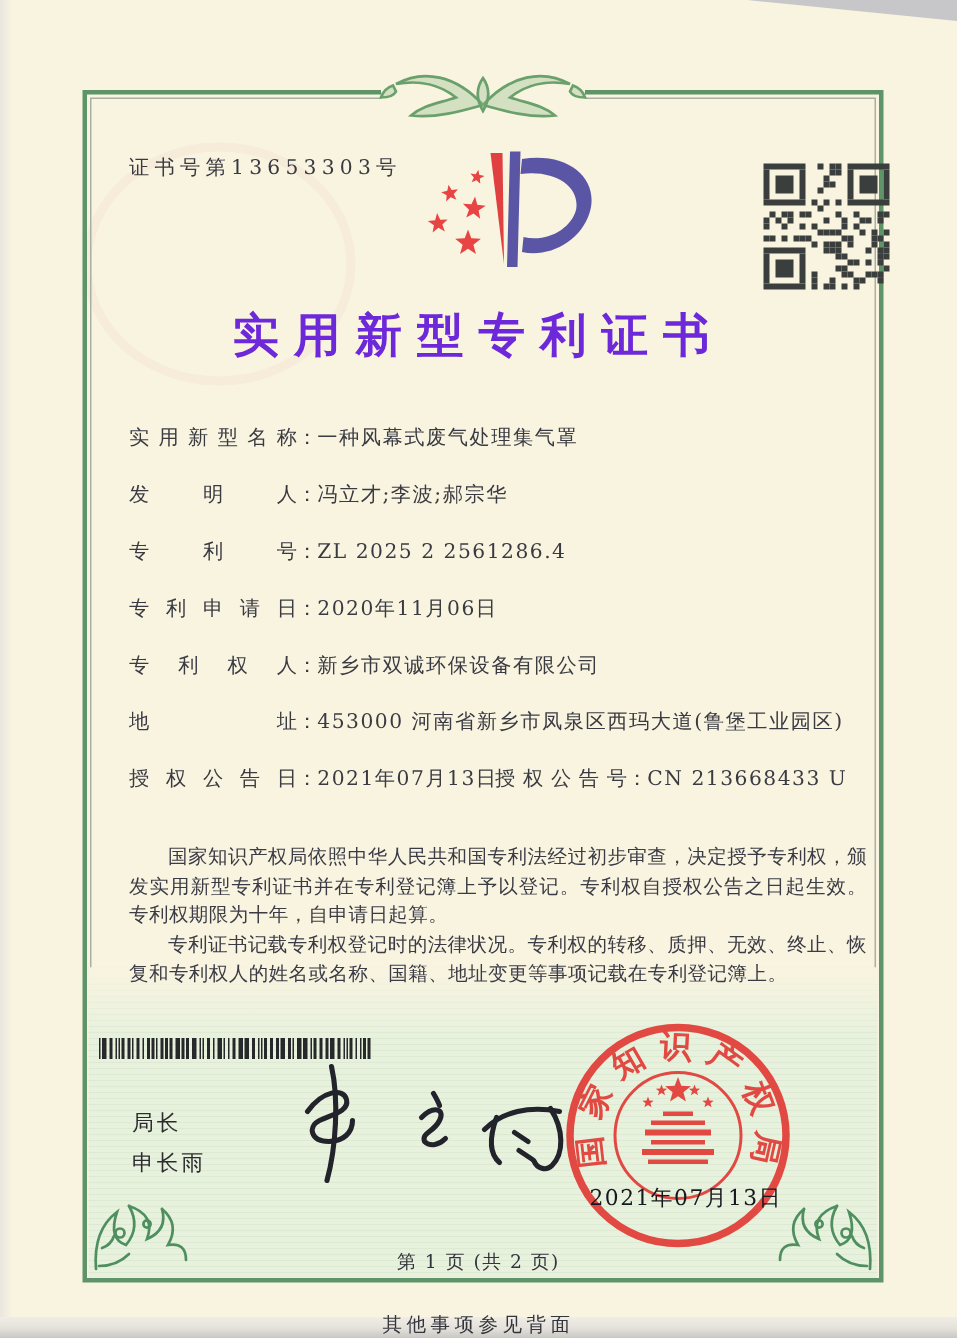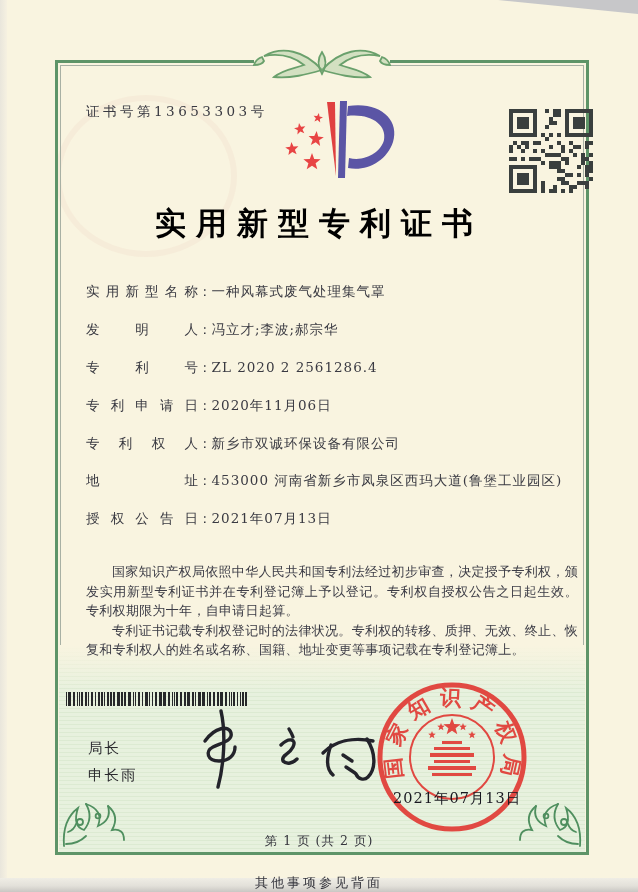--- a/index.html
+++ b/index.html
@@ -23,21 +23,21 @@
     border:3px solid var(--frame-green,#5e9468);}
   .frame-inner{position:absolute;left:2px;top:2px;right:2px;bottom:2px;
     border:1px solid #a8b0a4;}
   .green-zone{left:59px;top:645px;width:526px;height:207px;
     background:repeating-linear-gradient(180deg,#e7f1de 0,#e7f1de 3px,#dcead2 3px,#dcead2 4px);}
   .green-zone::before{content:"";position:absolute;left:0;top:0;right:0;height:48px;
     background:linear-gradient(180deg,#f9f4e0 0,rgba(249,244,224,0) 100%);}
   
   .cert-no{left:86px;top:103px;font-size:13.5px;letter-spacing:3.5px;color:#393941;}
   .title{left:0;right:0;top:203px;text-align:center;font-size:31px;font-weight:600;
-    letter-spacing:10px;color:#000000;}
+    letter-spacing:10px;color:#6d28d9;}
   .frow{left:86px;height:20px;font-size:13.5px;color:#3a3a42;white-space:nowrap;}
   .flabel{display:inline-block;width:112px;text-align:justify;text-align-last:justify;
     vertical-align:top;}
   .flabel2{display:inline-block;width:88px;text-align:justify;text-align-last:justify;
     vertical-align:top;}
   .fval{letter-spacing:1px;}
   .grant2{position:absolute;left:244px;top:0;white-space:nowrap;}
   .paras{left:86px;top:562px;width:492px;font-size:13px;line-height:19.5px;
     color:#3b3b45;text-align:justify;letter-spacing:.3px;}
   .paras p{margin:0;text-indent:2em;}
@@ -236,33 +236,36 @@
 
 <div class="abs title">实用新型专利证书</div>
 
 <div class="abs frow" style="top:283px">
   <span class="flabel">实用新型名称</span><span>：</span><span class="fval">一种风幕式废气处理集气罩</span>
 </div>
 <div class="abs frow" style="top:321px">
   <span class="flabel">发明人</span><span>：</span><span class="fval">冯立才;李波;郝宗华</span>
 </div>
 <div class="abs frow" style="top:359px">
-  <span class="flabel">专利号</span><span>：</span><span class="fval">ZL 2020 2 2561286.4</span>
+  <span class="flabel">专利号</span><span>：</span><span class="fval">ZL 2025 2 2561286.4</span>
 </div>
 <div class="abs frow" style="top:397px">
   <span class="flabel">专利申请日</span><span>：</span><span class="fval">2020年11月06日</span>
 </div>
 <div class="abs frow" style="top:435px">
   <span class="flabel">专利权人</span><span>：</span><span class="fval">新乡市双诚环保设备有限公司</span>
 </div>
 <div class="abs frow" style="top:472px">
   <span class="flabel">地址</span><span>：</span><span class="fval">453000 河南省新乡市凤泉区西玛大道(鲁堡工业园区)</span>
 </div>
 <div class="abs frow" style="top:510px">
   <span class="flabel">授权公告日</span><span>：</span><span class="fval">2021年07月13日</span>
+  <span class="grant2">
+    <span class="flabel2">授权公告号</span><span>：</span><span class="fval">CN 213668433 U</span>
+  </span>
 </div>
 
 <div class="abs paras">
   <p>国家知识产权局依照中华人民共和国专利法经过初步审查，决定授予专利权，颁发实用新型专利证书并在专利登记簿上予以登记。专利权自授权公告之日起生效。专利权期限为十年，自申请日起算。</p>
   <p>专利证书记载专利权登记时的法律状况。专利权的转移、质押、无效、终止、恢复和专利权人的姓名或名称、国籍、地址变更等事项记载在专利登记簿上。</p>
 </div>
 
 <svg class="abs barcode" id="barcode-svg" width="185" height="14" viewBox="0 0 185 14">
     <rect x="0" y="0" width="1" height="14" fill="#26282a"></rect>
     <rect x="2" y="0" width="3" height="14" fill="#26282a"></rect>

